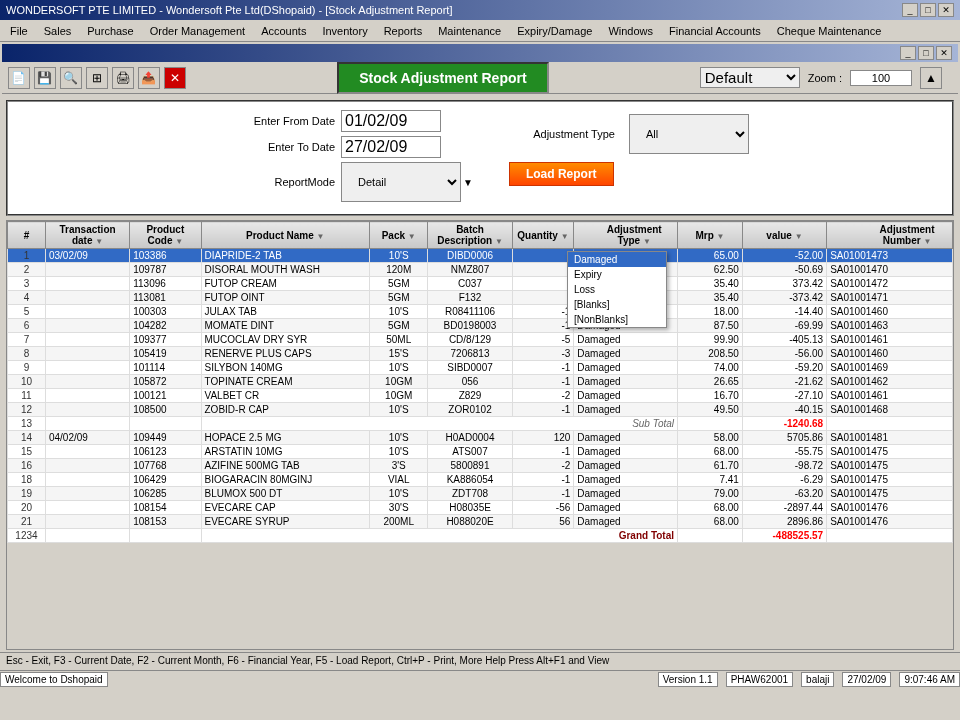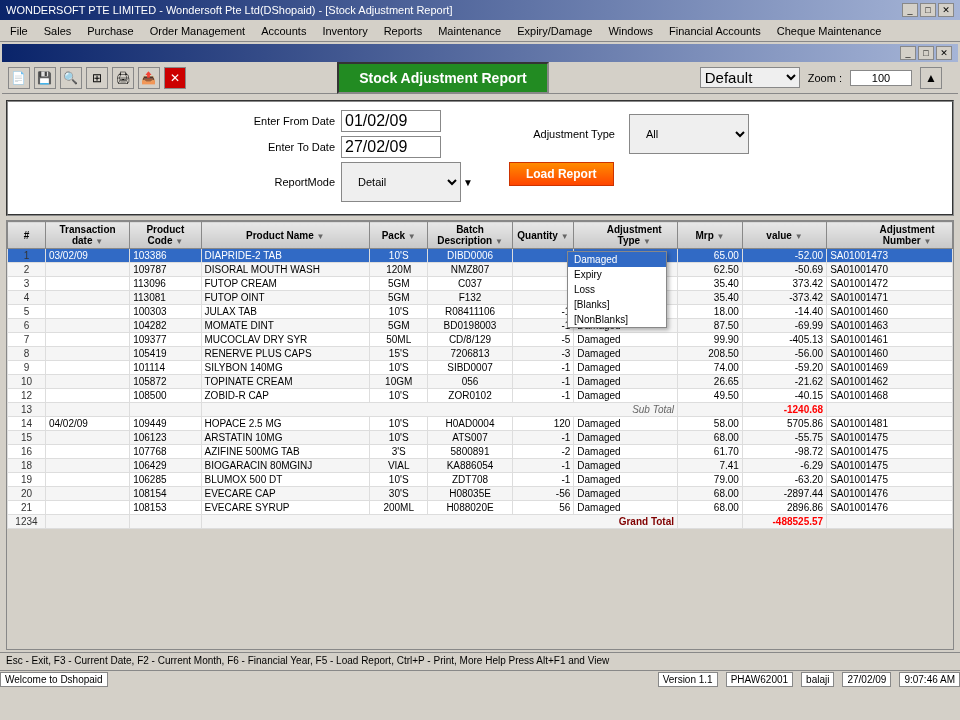--- a/index.html
+++ b/index.html
@@ -422,20 +422,33 @@
         <td>TOPINATE CREAM</td>
         <td class="center">10GM</td>
         <td class="center">056</td>
         <td class="num">-1</td>
         <td>Damaged</td>
         <td class="num">26.65</td>
         <td class="num">-21.62</td>
         <td>SA01001462</td>
       </tr>
           <tr>
+        <td class="row-num">11</td>
+        <td></td>
+        <td>100121</td>
+        <td>VALBET CR</td>
+        <td class="center">10GM</td>
+        <td class="center">Z829</td>
+        <td class="num">-2</td>
+        <td>Damaged</td>
+        <td class="num">16.70</td>
+        <td class="num">-27.10</td>
+        <td>SA01001461</td>
+      </tr>
+          <tr>
         <td class="row-num">12</td>
         <td></td>
         <td>108500</td>
         <td>ZOBID-R CAP</td>
         <td class="center">10'S</td>
         <td class="center">ZOR0102</td>
         <td class="num">-1</td>
         <td>Damaged</td>
         <td class="num">49.50</td>
         <td class="num">-40.15</td>

